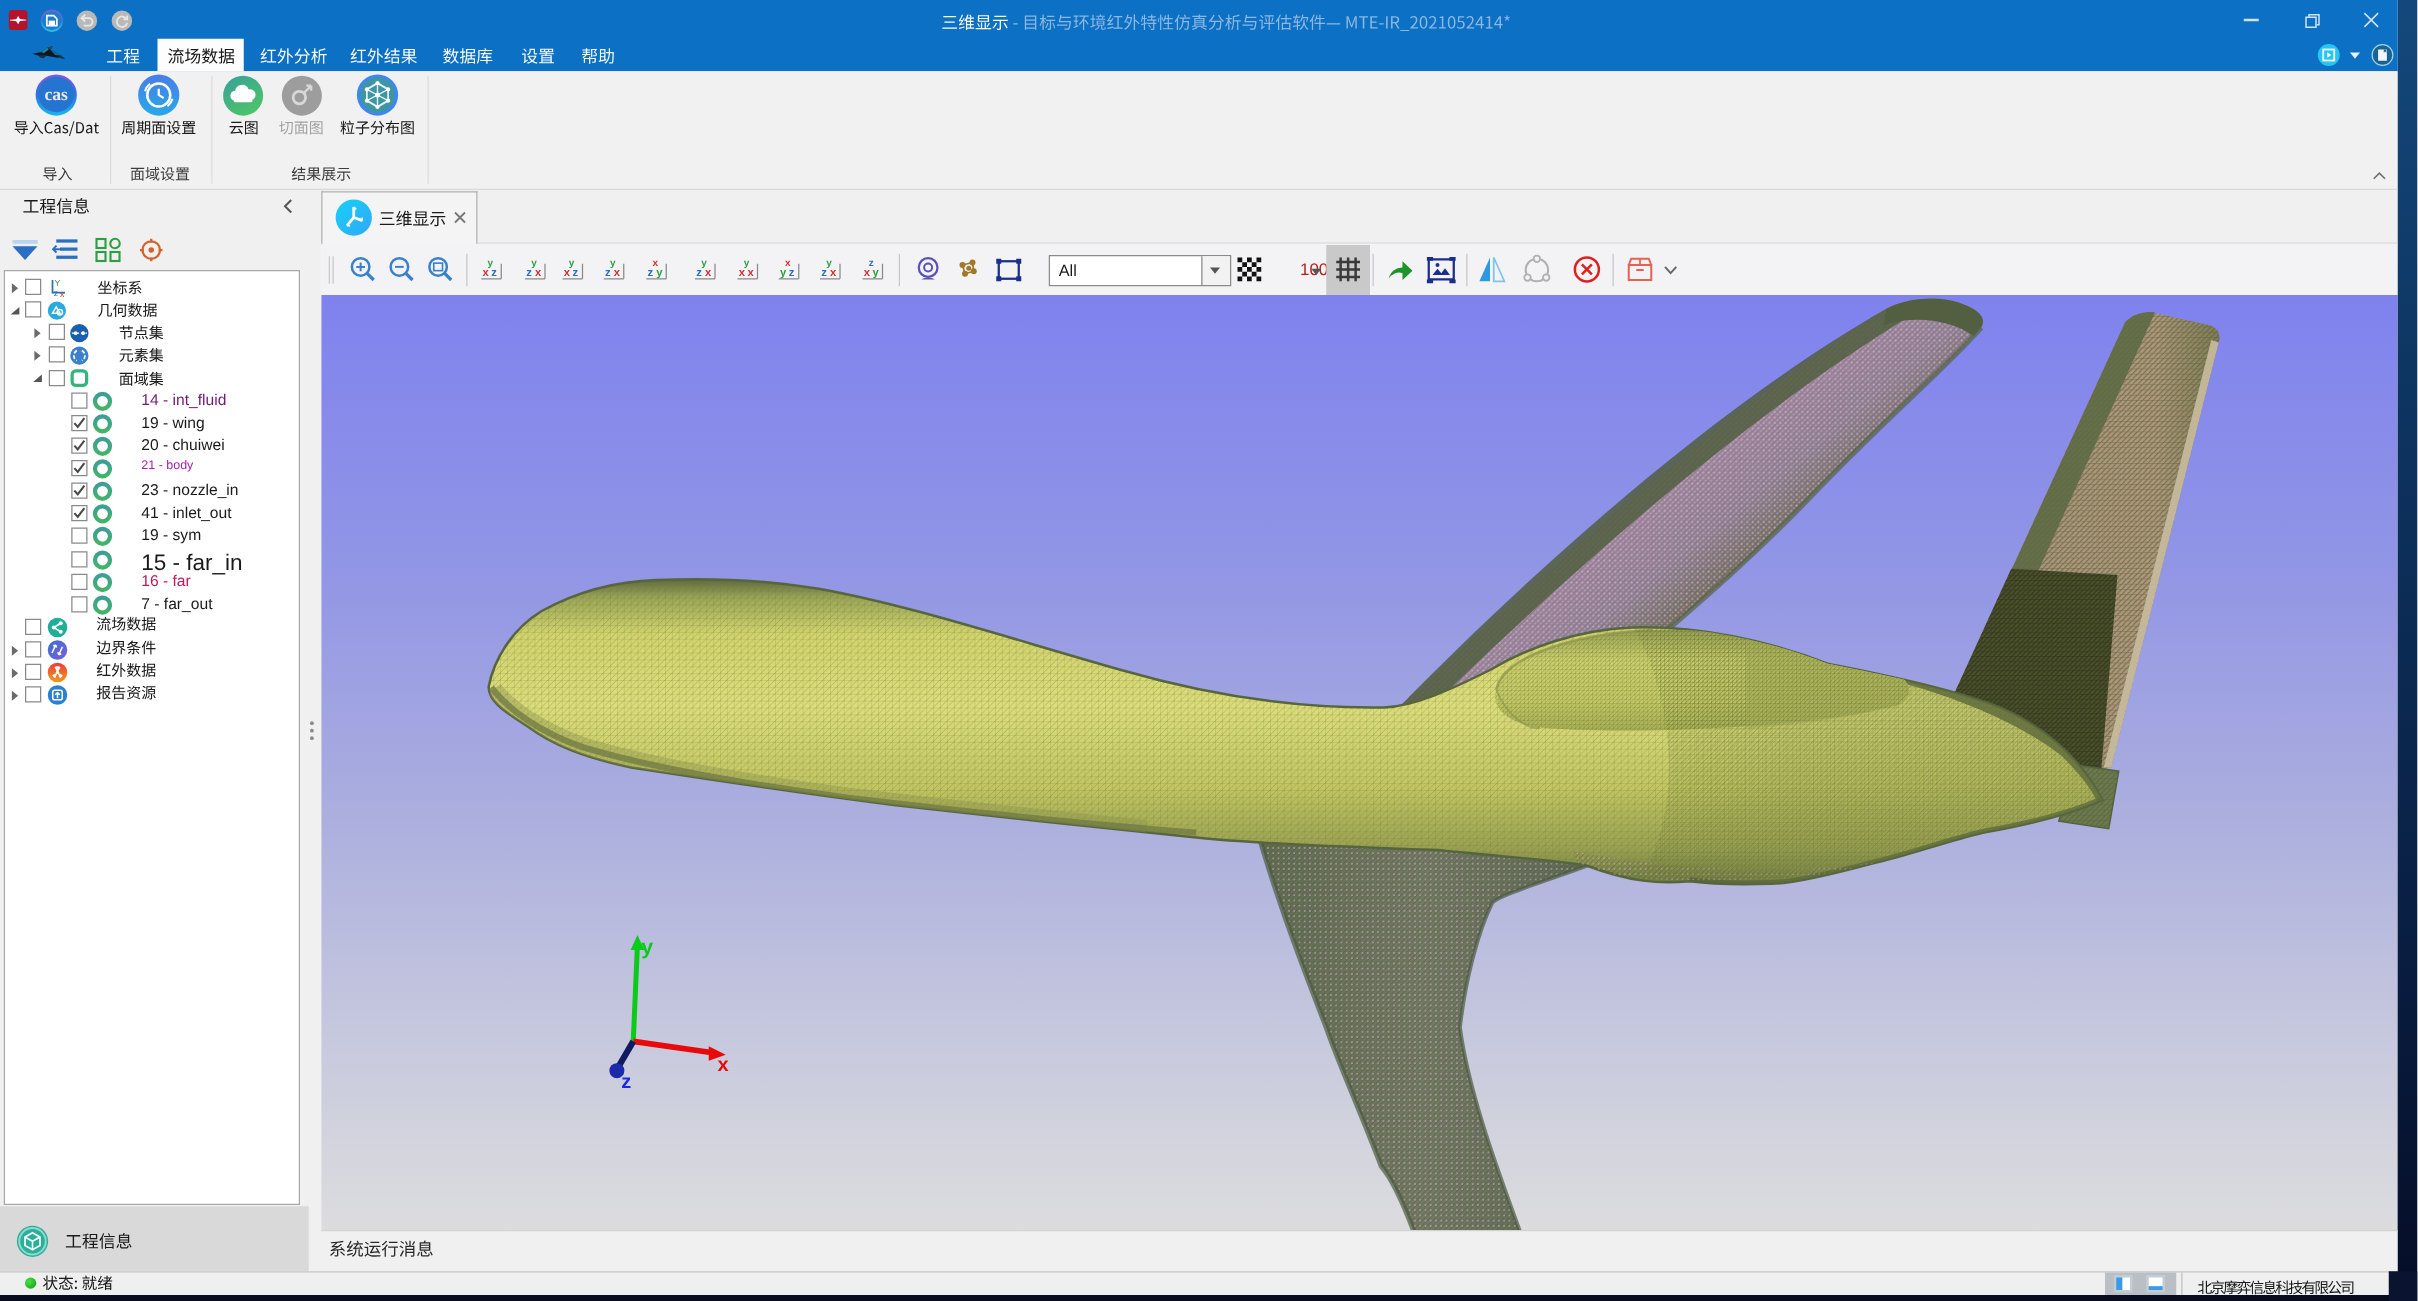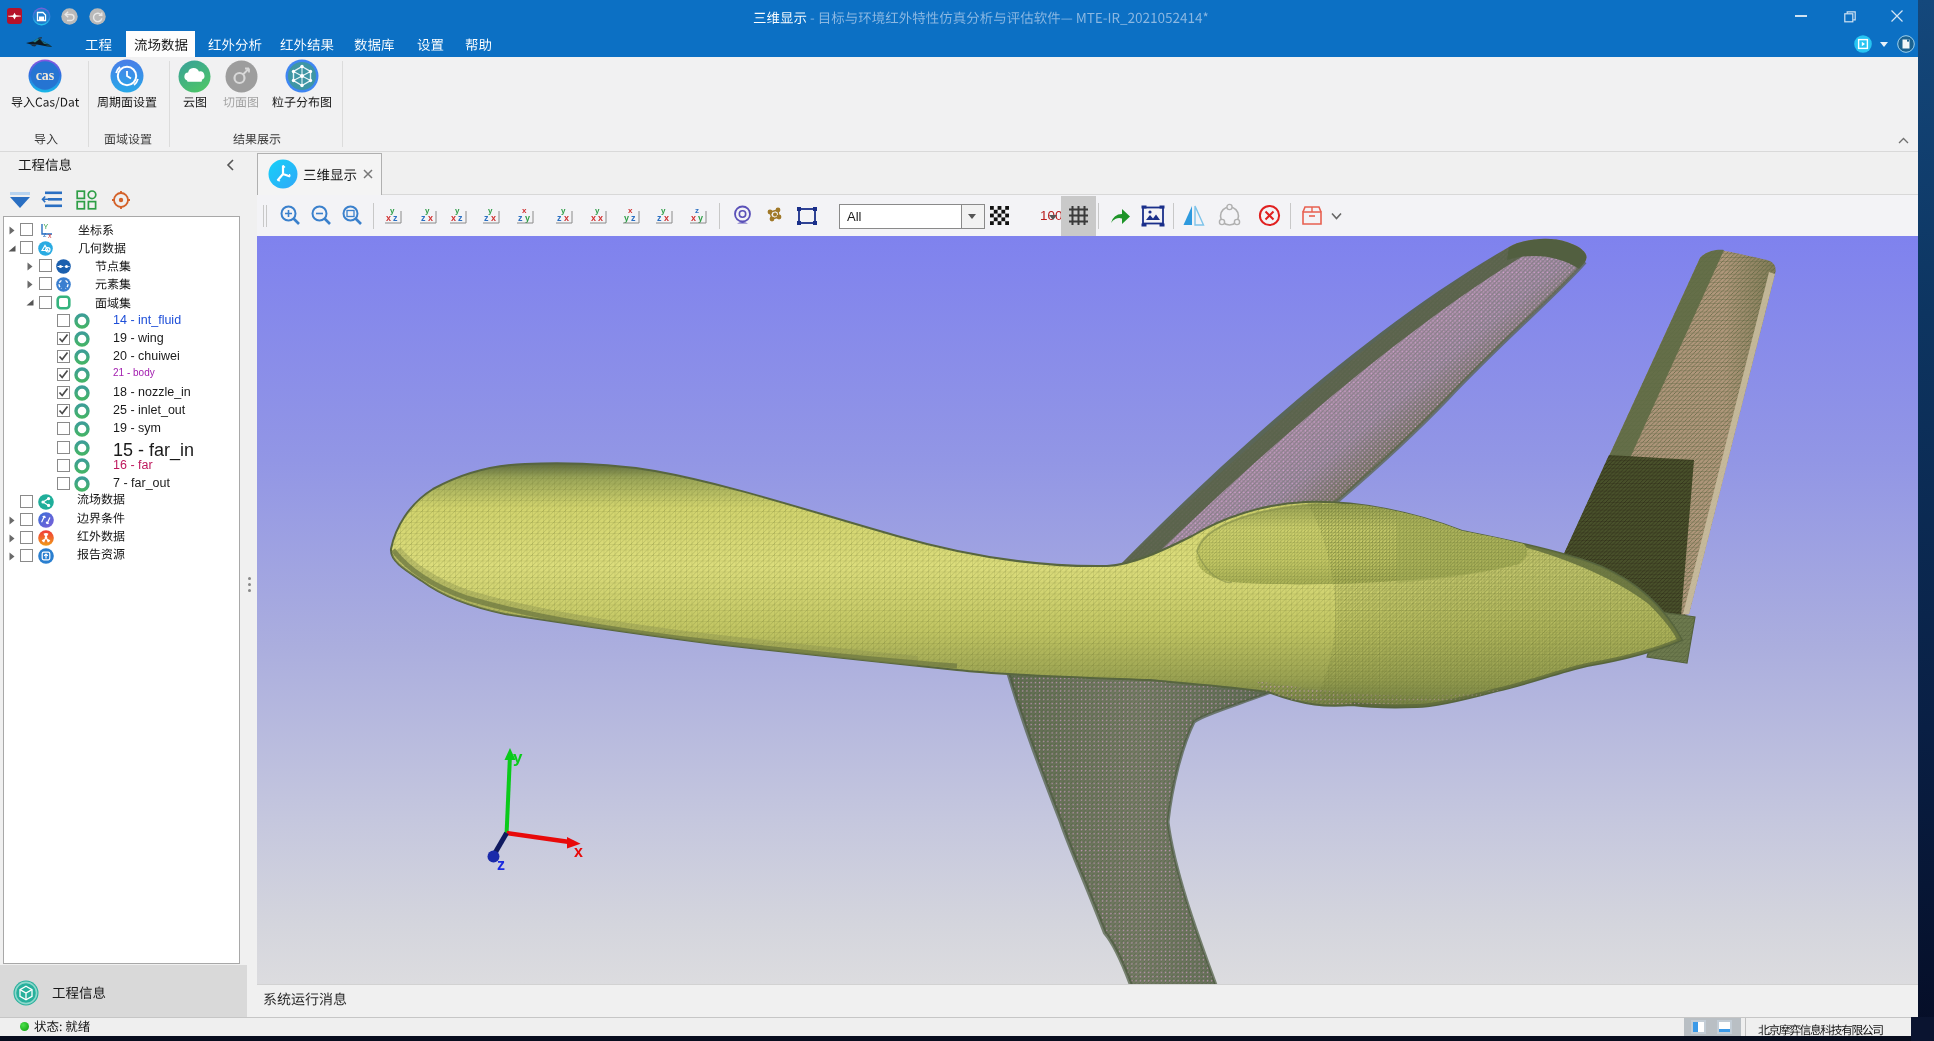--- a/index.html
+++ b/index.html
@@ -530,21 +530,21 @@
     <div class="a" style="left:56.5px;top:313.65px;width:13px;height:13px;background:#fff;border:1px solid #8a8a8a"></div>
     <svg class="ic" style="left:74px;top:312.65px" width="16" height="16" viewBox="0 0 16 16">
       <defs>
         <linearGradient id="rng312.65" x1="0" y1="0" x2="0" y2="1">
           <stop offset="0" stop-color="#3d9e96"></stop>
           <stop offset="1" stop-color="#44b368"></stop>
         </linearGradient>
       </defs>
       <circle cx="8" cy="8" r="6" fill="none" stroke="url(#rng312.65)" stroke-width="3.4"></circle>
     </svg>
-    <div class="lat" style="left:113px;top:312.65px;font-size:12.5px;color:#1d4ed8">14 - int_fluid</div>
+    <div class="lat" style="left:113px;top:312.65px;font-size:12.5px;color:#701a75">14 - int_fluid</div>
     <div class="a" style="left:56.5px;top:331.78px;width:13px;height:13px;background:#fff;border:1px solid #8a8a8a"></div>
     <svg class="ic" style="left:57.5px;top:332.78px" width="11" height="11" viewBox="0 0 11 11">
       <path d="M1.5 5.5 L4.2 8.5 L9.5 1.5" fill="none" stroke="#4a4a4a" stroke-width="1.7"></path>
     </svg>
     <svg class="ic" style="left:74px;top:330.78px" width="16" height="16" viewBox="0 0 16 16">
       <defs>
         <linearGradient id="rng330.78" x1="0" y1="0" x2="0" y2="1">
           <stop offset="0" stop-color="#3d9e96"></stop>
           <stop offset="1" stop-color="#44b368"></stop>
         </linearGradient>
@@ -586,35 +586,35 @@
     </svg>
     <svg class="ic" style="left:74px;top:385.17px" width="16" height="16" viewBox="0 0 16 16">
       <defs>
         <linearGradient id="rng385.17" x1="0" y1="0" x2="0" y2="1">
           <stop offset="0" stop-color="#3d9e96"></stop>
           <stop offset="1" stop-color="#44b368"></stop>
         </linearGradient>
       </defs>
       <circle cx="8" cy="8" r="6" fill="none" stroke="url(#rng385.17)" stroke-width="3.4"></circle>
     </svg>
-    <div class="lat" style="left:113px;top:385.17px;font-size:12.5px;color:#1a1a1a">18 - nozzle_in</div>
+    <div class="lat" style="left:113px;top:385.17px;font-size:12.5px;color:#1a1a1a">23 - nozzle_in</div>
     <div class="a" style="left:56.5px;top:404.3px;width:13px;height:13px;background:#fff;border:1px solid #8a8a8a"></div>
     <svg class="ic" style="left:57.5px;top:405.3px" width="11" height="11" viewBox="0 0 11 11">
       <path d="M1.5 5.5 L4.2 8.5 L9.5 1.5" fill="none" stroke="#4a4a4a" stroke-width="1.7"></path>
     </svg>
     <svg class="ic" style="left:74px;top:403.3px" width="16" height="16" viewBox="0 0 16 16">
       <defs>
         <linearGradient id="rng403.3" x1="0" y1="0" x2="0" y2="1">
           <stop offset="0" stop-color="#3d9e96"></stop>
           <stop offset="1" stop-color="#44b368"></stop>
         </linearGradient>
       </defs>
       <circle cx="8" cy="8" r="6" fill="none" stroke="url(#rng403.3)" stroke-width="3.4"></circle>
     </svg>
-    <div class="lat" style="left:113px;top:403.3px;font-size:12.5px;color:#1a1a1a">25 - inlet_out</div>
+    <div class="lat" style="left:113px;top:403.3px;font-size:12.5px;color:#1a1a1a">41 - inlet_out</div>
     <div class="a" style="left:56.5px;top:422.43px;width:13px;height:13px;background:#fff;border:1px solid #8a8a8a"></div>
     <svg class="ic" style="left:74px;top:421.43px" width="16" height="16" viewBox="0 0 16 16">
       <defs>
         <linearGradient id="rng421.43" x1="0" y1="0" x2="0" y2="1">
           <stop offset="0" stop-color="#3d9e96"></stop>
           <stop offset="1" stop-color="#44b368"></stop>
         </linearGradient>
       </defs>
       <circle cx="8" cy="8" r="6" fill="none" stroke="url(#rng421.43)" stroke-width="3.4"></circle>
     </svg>

